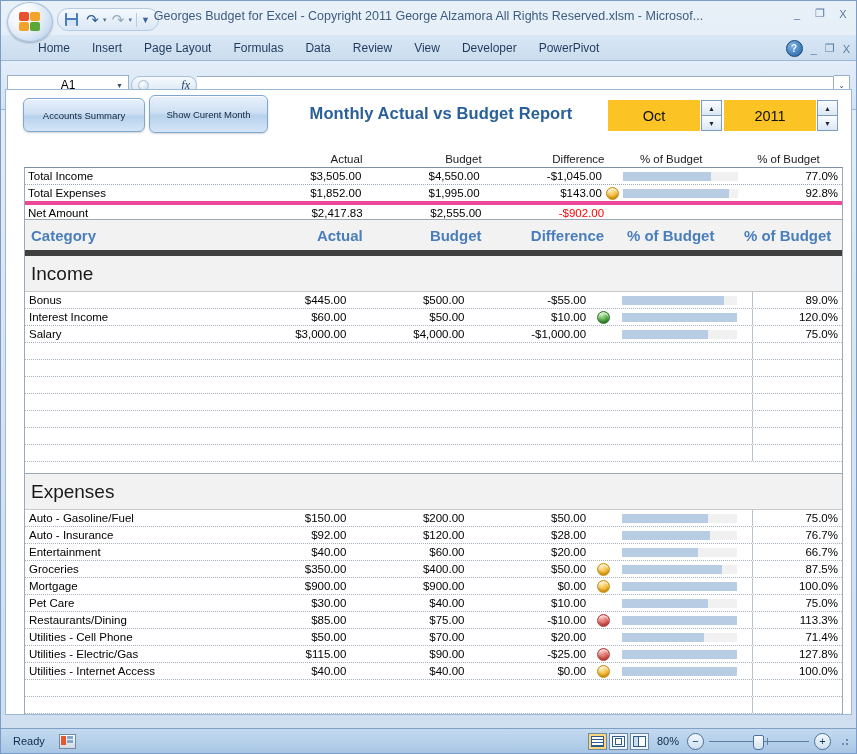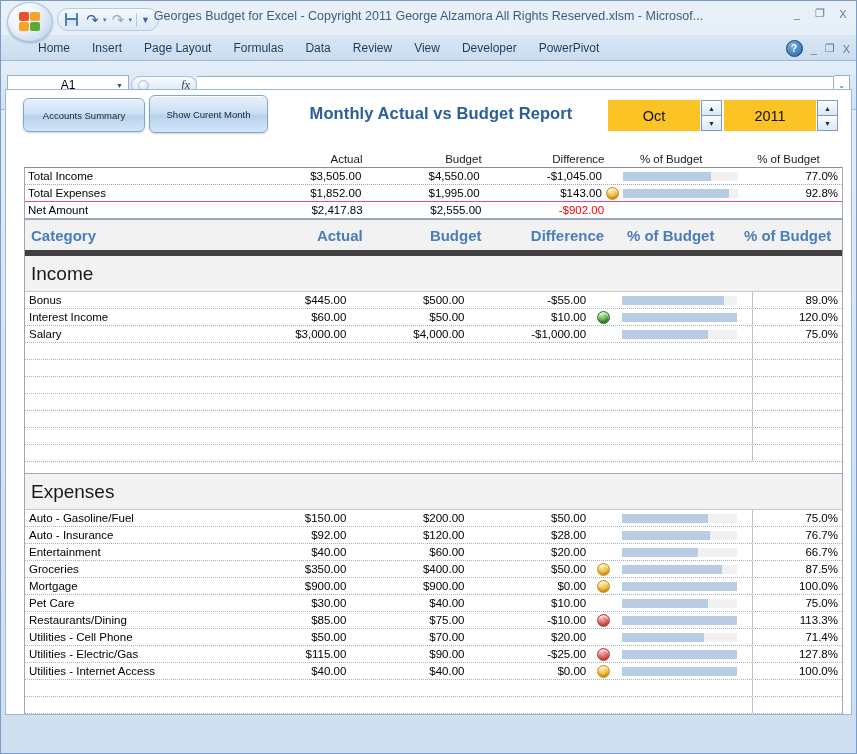--- a/index.html
+++ b/index.html
@@ -178,21 +178,21 @@
   .c-ico{width:22px;display:flex;align-items:center;justify-content:center;}
   .c-bar{width:118px;display:flex;align-items:center;}
   .c-pct{width:110px;text-align:right;padding-right:4px;box-sizing:border-box;}
 
   .hdr-row{height:17px;font-size:11.5px;color:#1a1a1a;}
   .hdr-center{width:140px;text-align:center;}
 
   .sum-box{border:1px solid #9aa8b8;border-top:1px solid #7f8fa3;}
   .sum-box .row{border-bottom:1px dotted #9aa8b8;}
   .sum-box .row:last-child{border-bottom:none;}
-  .sum-box .row.solid{border-bottom:1px solid #ec4899;}
+  .sum-box .row.solid{border-bottom:4px solid #ec4899;}
 
   .track{width:115px;height:9px;background:#f1f1f1;position:relative;}
   .fill{position:absolute;left:0;top:0;height:9px;background:#b8cce4;}
   .dot{width:11px;height:11px;border-radius:50%;display:block;
        box-shadow:inset 0 -2px 2px rgba(0,0,0,.18),inset 0 2px 2px rgba(255,255,255,.7);}
   .dot.amber{background:radial-gradient(circle at 35% 28%,#ffe9a8,#f2b01e 65%,#d99208);border:1px solid #c98c0c;}
   .dot.green{background:radial-gradient(circle at 35% 28%,#b9e8a4,#3f9b35 65%,#2d7a26);border:1px solid #2b7324;}
   .dot.red{background:radial-gradient(circle at 35% 28%,#f5b1ad,#d9524c 65%,#bc3b36);border:1px solid #b23a35;}
   .neg{color:#ff0000;}
 
@@ -634,14 +634,40 @@
             </div>
             <div class="row drow blankblock">
               <div class="vdiv"></div>
             </div>
           </div>
       </div>
 
     </div>
   </div>
 
+  <div class="statusbar">
+    <div class="st-ready">Ready</div>
+    <div class="st-icon"></div>
+    <div class="st-spacer"></div>
+    <div class="views">
+      <div class="vbtn active">
+          <span class="v1"></span>
+        </div>
+      <div class="vbtn">
+          <span class="v2"></span>
+        </div>
+      <div class="vbtn">
+          <span class="v3"></span>
+        </div>
+    </div>
+    <div class="zoomlabel">80%</div>
+    <div class="zoomctl">
+      <div class="zcirc">−</div>
+      <div class="ztrack">
+        <div class="zmid"></div>
+        <div class="ztick"></div>
+      </div>
+      <div class="zcirc">+</div>
+    </div>
+    <div class="grip"></div>
+  </div>
 
 </div>
 
 </body></html>

